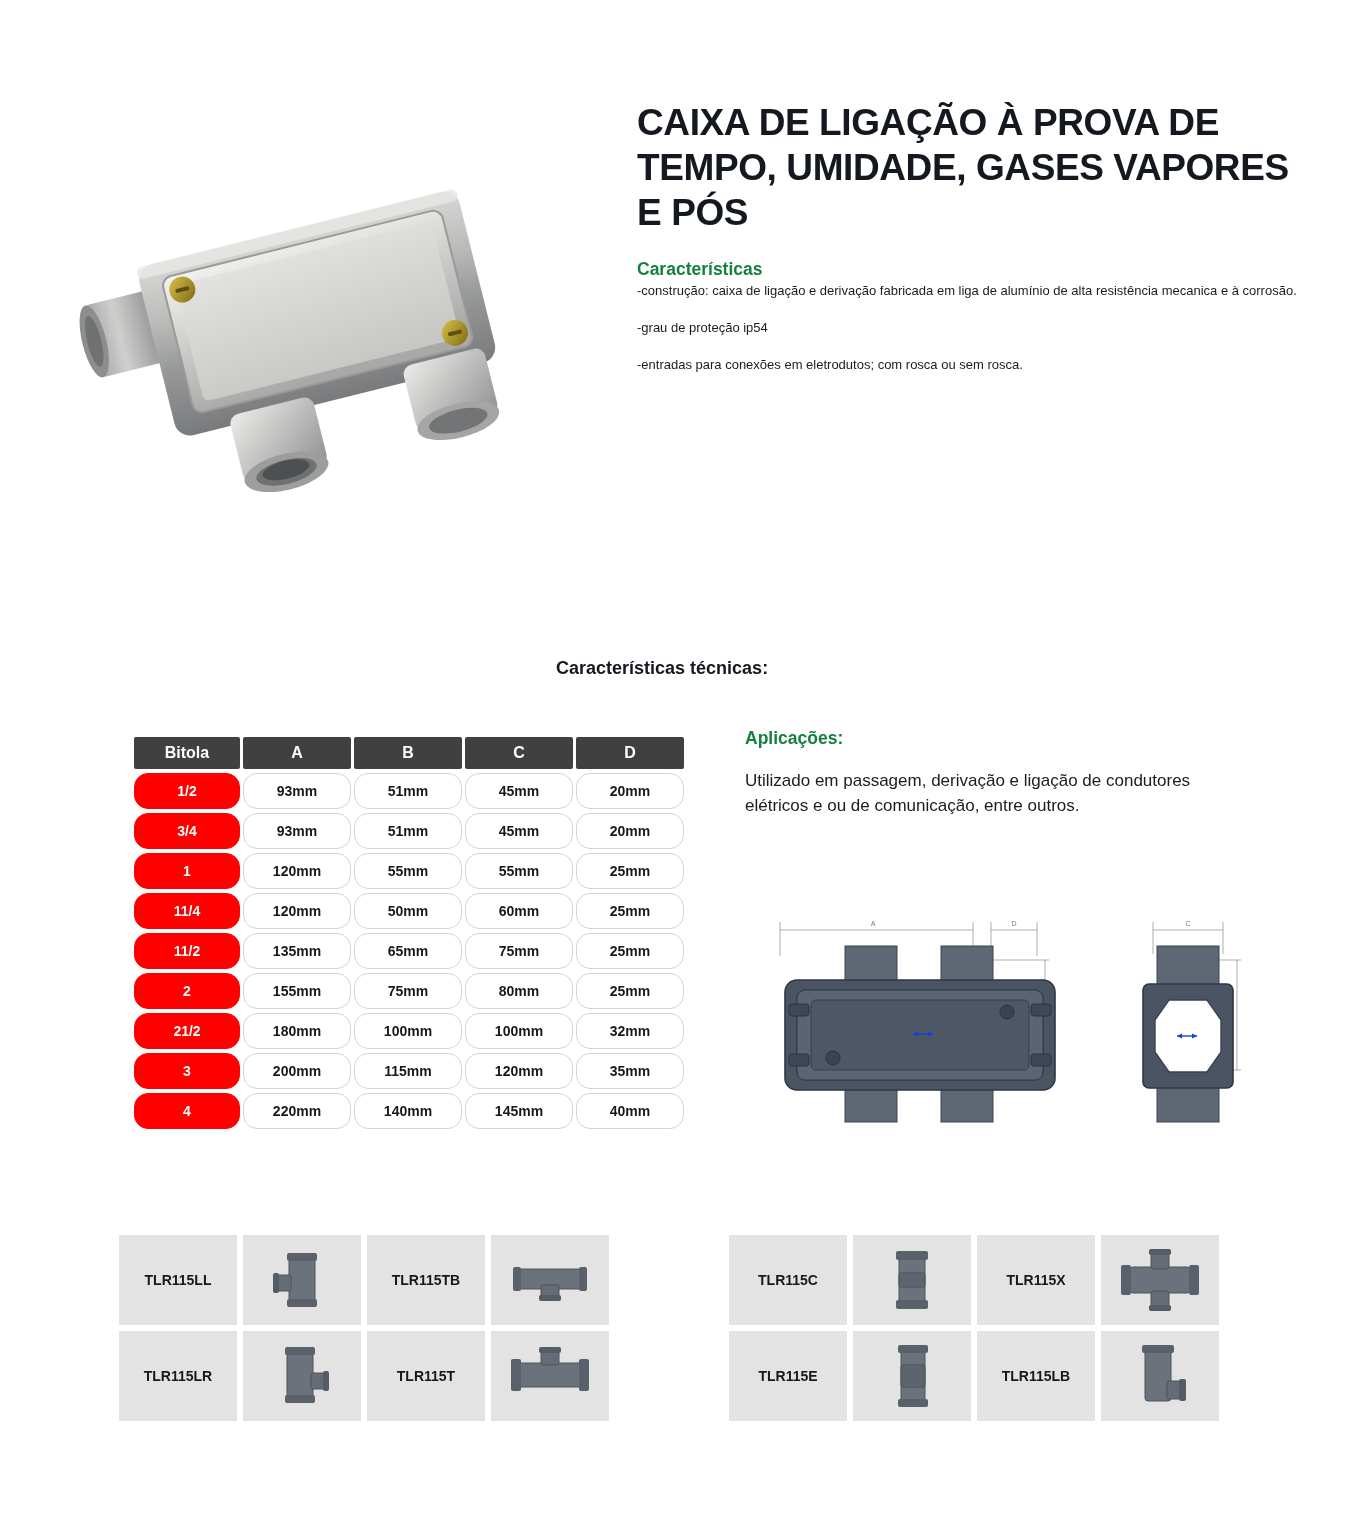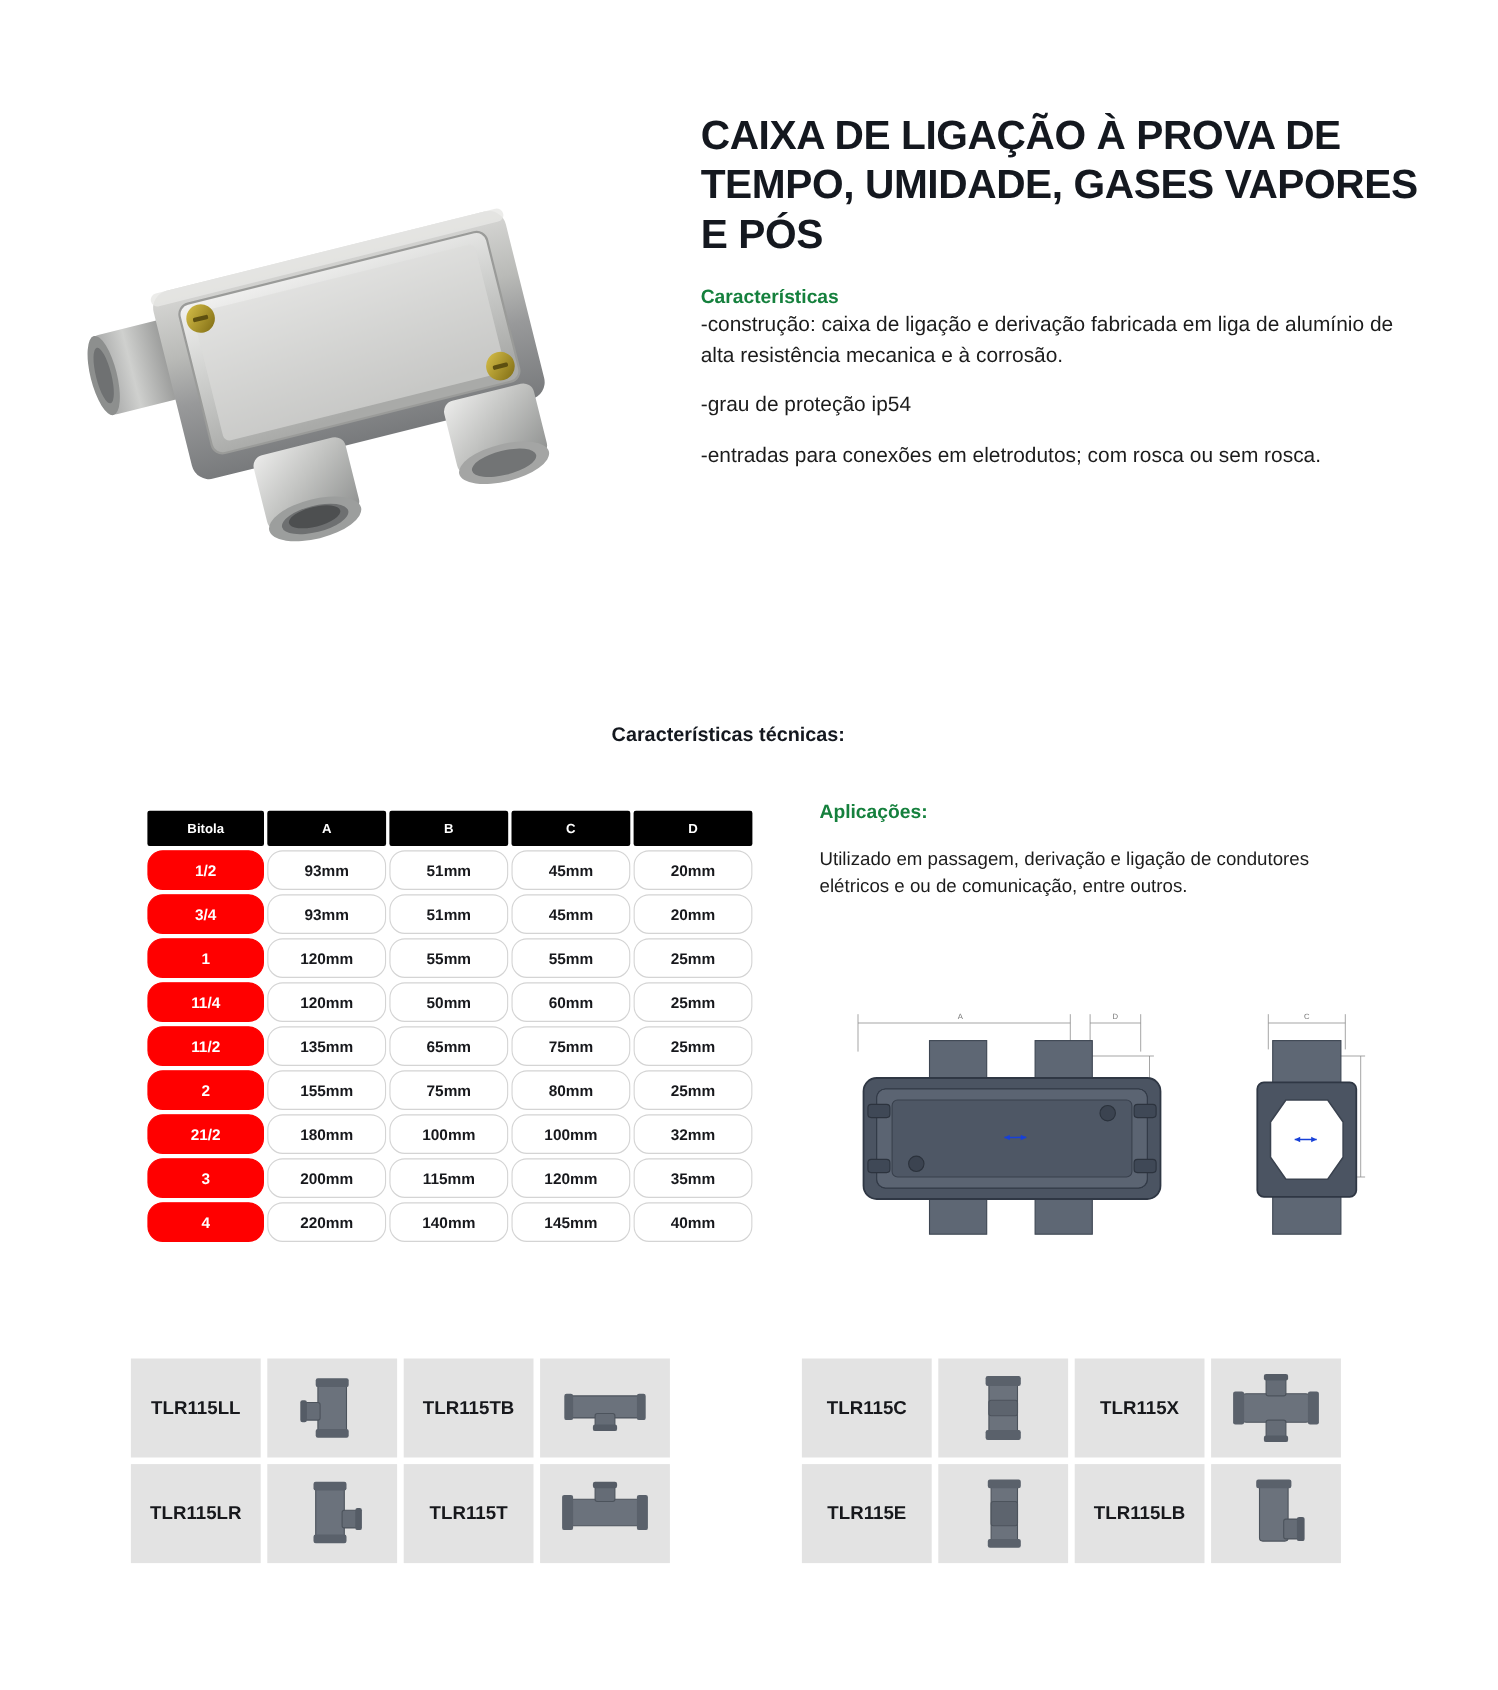--- a/index.html
+++ b/index.html
@@ -46,21 +46,21 @@
     color: #14181f;
     margin: 0 0 24px 0;
   }
   .subhead {
     font-size: 17.5px;
     font-weight: bold;
     color: #15803d;
     margin: 0 0 2px 0;
   }
   .para {
-    font-size: 19px;
+    font-size: 13px;
     line-height: 1.45;
     color: #1c1c1c;
     margin: 0 0 18px 0;
   }
   .para b { font-weight: bold; }
 
   
   .tech-title {
     position: absolute;
     left: 556px;
@@ -73,24 +73,24 @@
   
   .spec-table {
     position: absolute;
     left: 131px;
     top: 733px;
     border-collapse: separate;
     border-spacing: 3px 4px;
     font-size: 14px;
   }
   .spec-table th {
-    background: #000000;
+    background: #404040;
     color: #ffffff;
     font-weight: bold;
-    font-size: 12px;
+    font-size: 16px;
     height: 30px;
     text-align: center;
     border-radius: 2px;
   }
   .spec-table th.col-bitola { width: 104px; }
   .spec-table th.col-a { width: 106px; }
   .spec-table th.col-b { width: 106px; }
   .spec-table th.col-c { width: 106px; }
   .spec-table th.col-d { width: 106px; }
 
@@ -138,21 +138,21 @@
     grid-template-rows: 90px 90px;
     gap: 6px;
   }
   .models.left  { left: 119px; }
   .models.right { left: 729px; }
   .cell {
     background: #e3e3e3;
     display: flex;
     align-items: center;
     justify-content: center;
-    font-size: 17px;
+    font-size: 14px;
     font-weight: bold;
     color: #17181c;
   }
   .cell.img { padding: 0; }
   .cell svg { display: block; }
 </style>
 </head>
 <body>
 
 <div class="hero">

